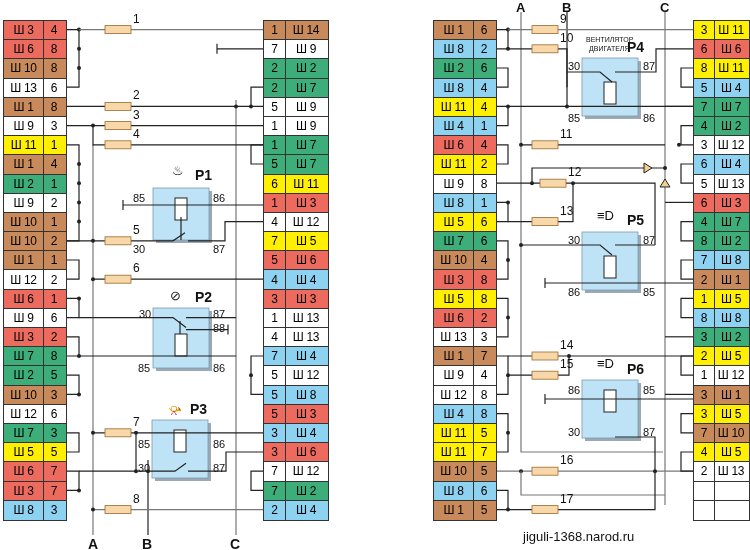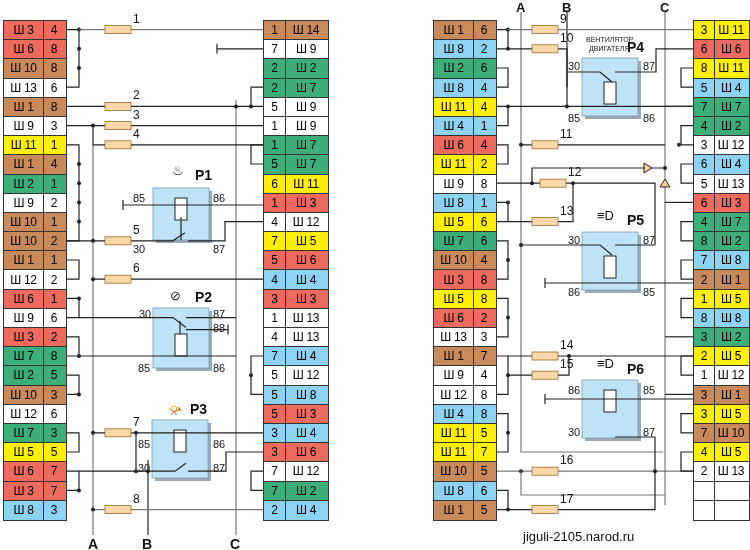--- a/index.html
+++ b/index.html
@@ -662,14 +662,14 @@
       <div class="row" style="background: rgb(255, 255, 255);">
         <div class="cell c1" style="width: 21px;"></div>
         <div class="cell" style="width: 32px;"></div>
       </div>
       <div class="row" style="background: rgb(255, 255, 255);">
         <div class="cell c1" style="width: 21px;"></div>
         <div class="cell" style="width: 32px;"></div>
       </div>
     </div>
 
-  <div class="site">jiguli-2105.narod.ru</div>
+  <div class="site">jiguli-1368.narod.ru</div>
 </div>
 
 </body></html>

